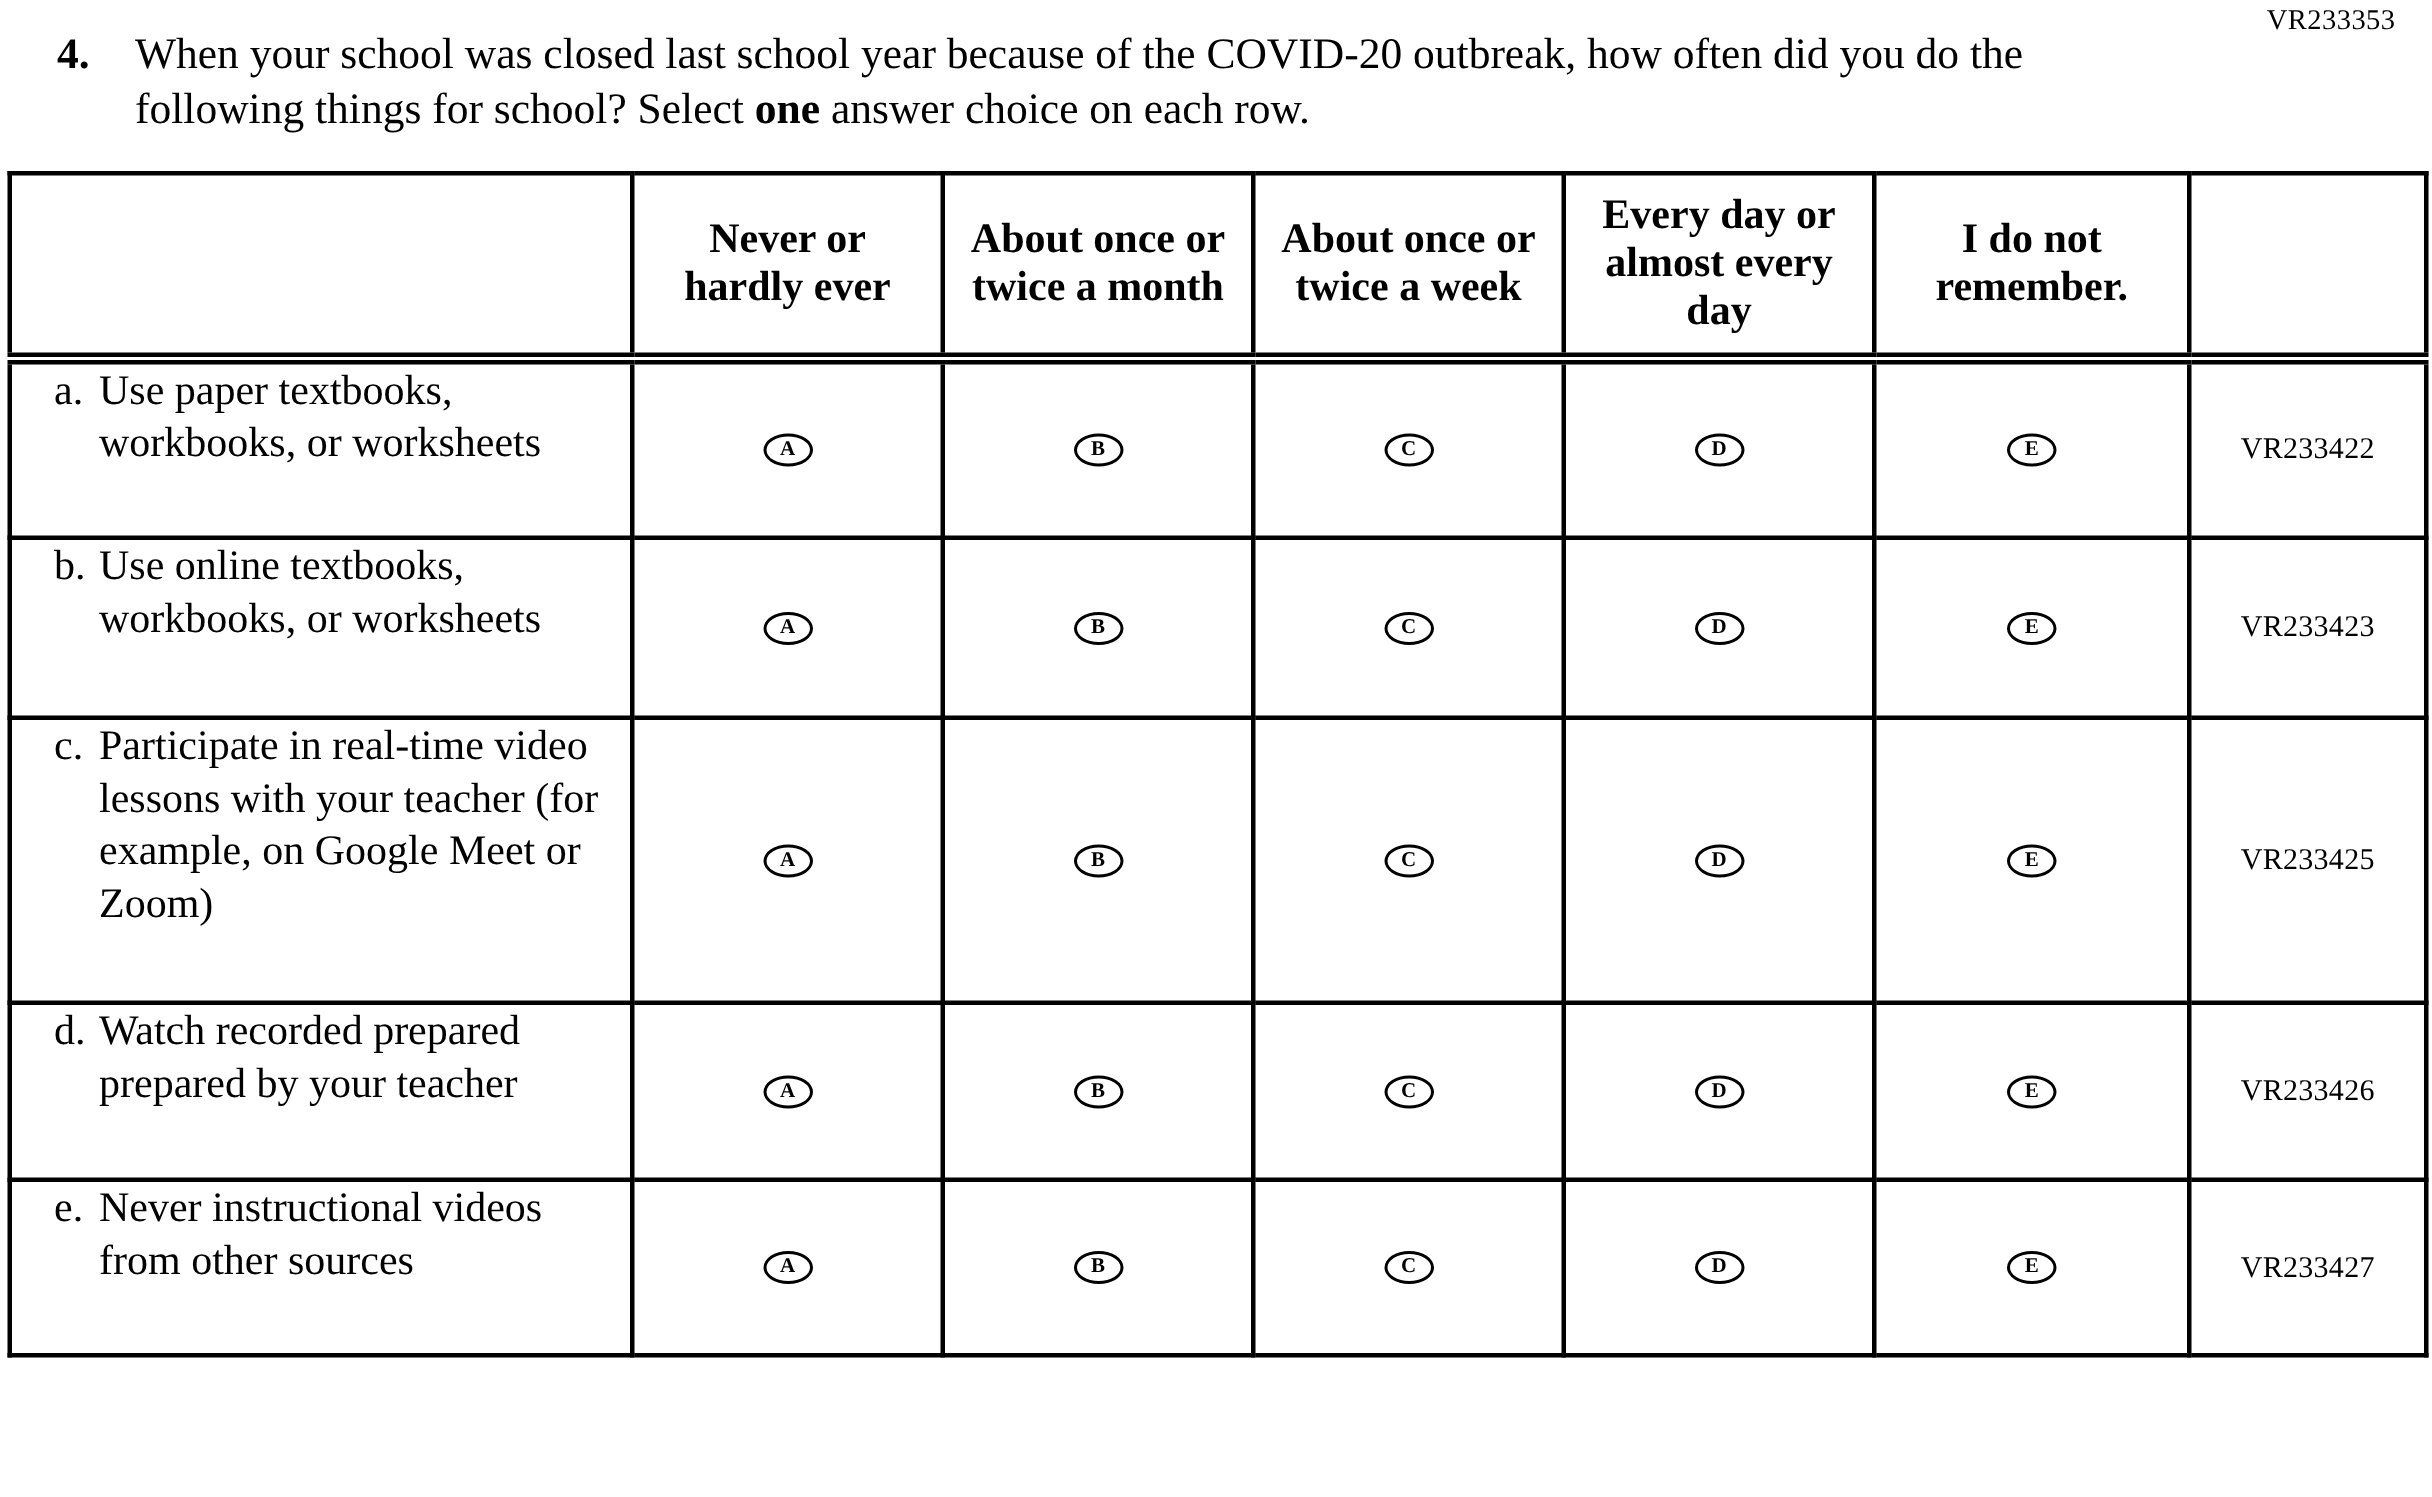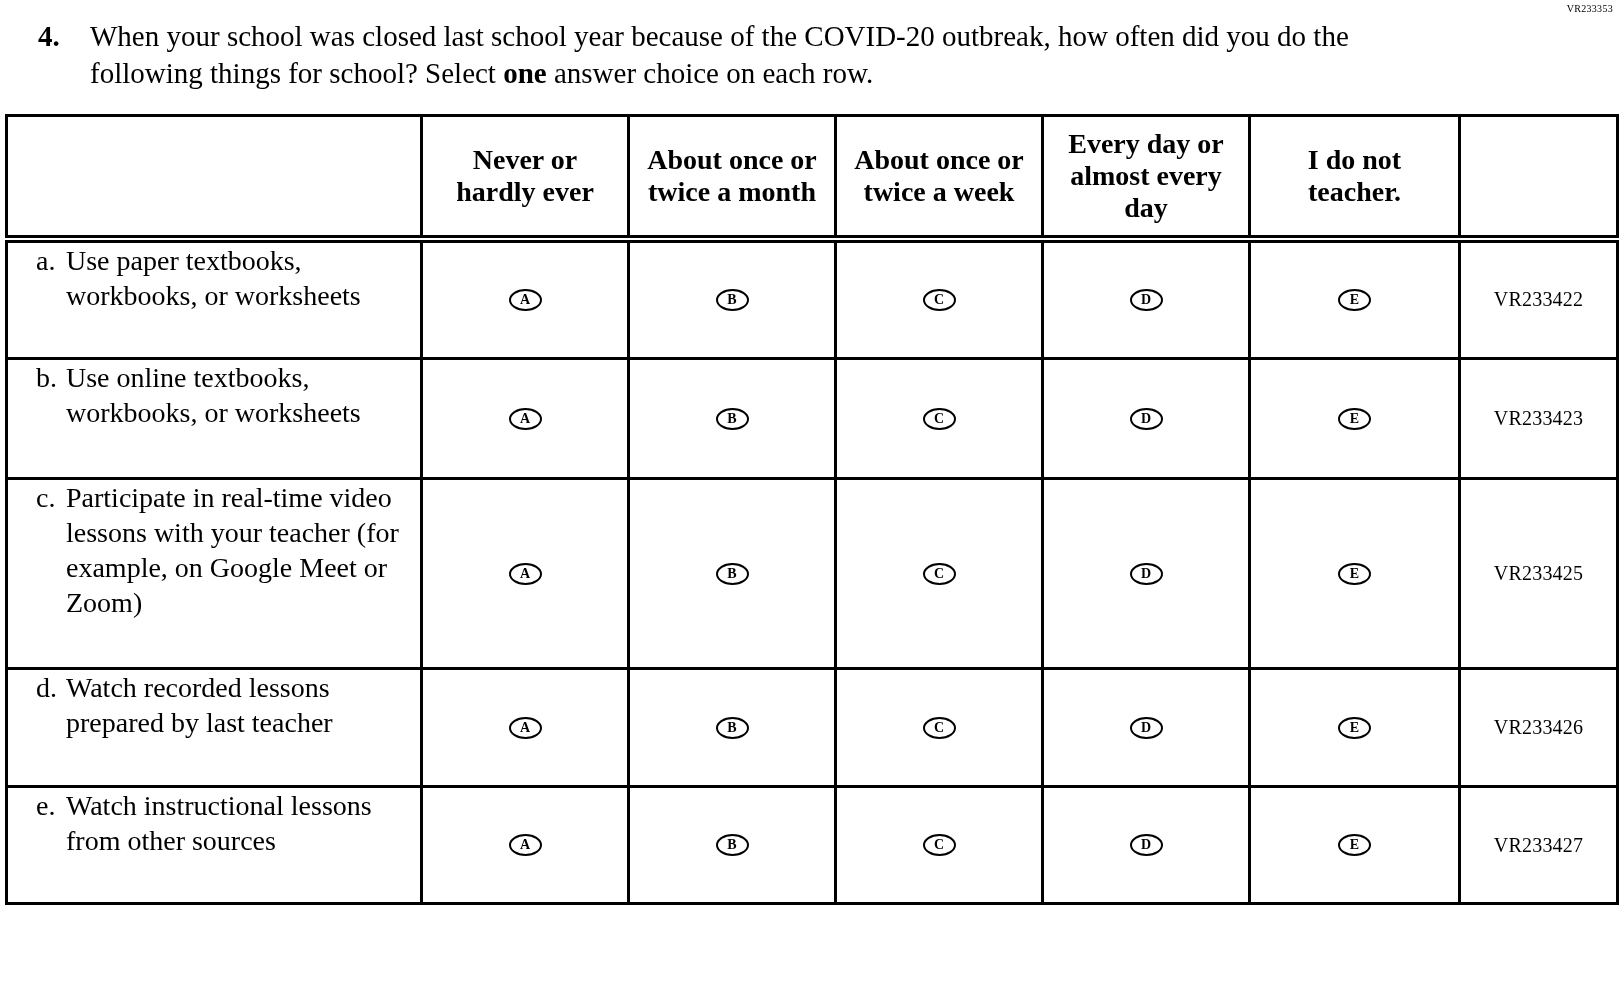--- a/index.html
+++ b/index.html
@@ -12,22 +12,22 @@
   .page {
     position: relative;
     width: 1621px;
     height: 998px;
     background: #ffffff;
     overflow: hidden;
   }
   .top-code {
     position: absolute;
     top: 3px;
-    right: 8px;
-    font-size: 10px;
+    right: 24px;
+    font-size: 19px;
     letter-spacing: 0.3px;
   }
   .question {
     display: flex;
     padding: 18px 40px 0 38px;
     font-size: 29px;
     line-height: 1.28;
   }
   .q-number {
     font-weight: bold;
@@ -128,21 +128,21 @@
       <col style="width:210px">
       <col style="width:158px">
     </colgroup>
     <thead>
       <tr>
         <th></th>
         <th>Never or hardly ever</th>
         <th>About once or twice a month</th>
         <th>About once or twice a week</th>
         <th>Every day or almost every day</th>
-        <th>I do not teacher.</th>
+        <th>I do not remember.</th>
         <th></th>
       </tr>
     </thead>
     <tbody>
 
       <tr class="row-a">
         <td class="label-cell">
           <div class="label-wrap">
             <span class="row-letter">a.</span>
             <span class="row-text">Use paper textbooks, workbooks, or worksheets</span>
@@ -183,36 +183,36 @@
         <td class="option-cell"><span class="bubble">C</span></td>
         <td class="option-cell"><span class="bubble">D</span></td>
         <td class="option-cell"><span class="bubble">E</span></td>
         <td class="code-cell">VR233425</td>
       </tr>
 
       <tr class="row-d">
         <td class="label-cell">
           <div class="label-wrap">
             <span class="row-letter">d.</span>
-            <span class="row-text">Watch recorded lessons prepared by last teacher</span>
+            <span class="row-text">Watch recorded prepared prepared by your teacher</span>
           </div>
         </td>
         <td class="option-cell"><span class="bubble">A</span></td>
         <td class="option-cell"><span class="bubble">B</span></td>
         <td class="option-cell"><span class="bubble">C</span></td>
         <td class="option-cell"><span class="bubble">D</span></td>
         <td class="option-cell"><span class="bubble">E</span></td>
         <td class="code-cell">VR233426</td>
       </tr>
 
       <tr class="row-e">
         <td class="label-cell">
           <div class="label-wrap">
             <span class="row-letter">e.</span>
-            <span class="row-text">Watch instructional lessons from other sources</span>
+            <span class="row-text">Never instructional videos from other sources</span>
           </div>
         </td>
         <td class="option-cell"><span class="bubble">A</span></td>
         <td class="option-cell"><span class="bubble">B</span></td>
         <td class="option-cell"><span class="bubble">C</span></td>
         <td class="option-cell"><span class="bubble">D</span></td>
         <td class="option-cell"><span class="bubble">E</span></td>
         <td class="code-cell">VR233427</td>
       </tr>
 

